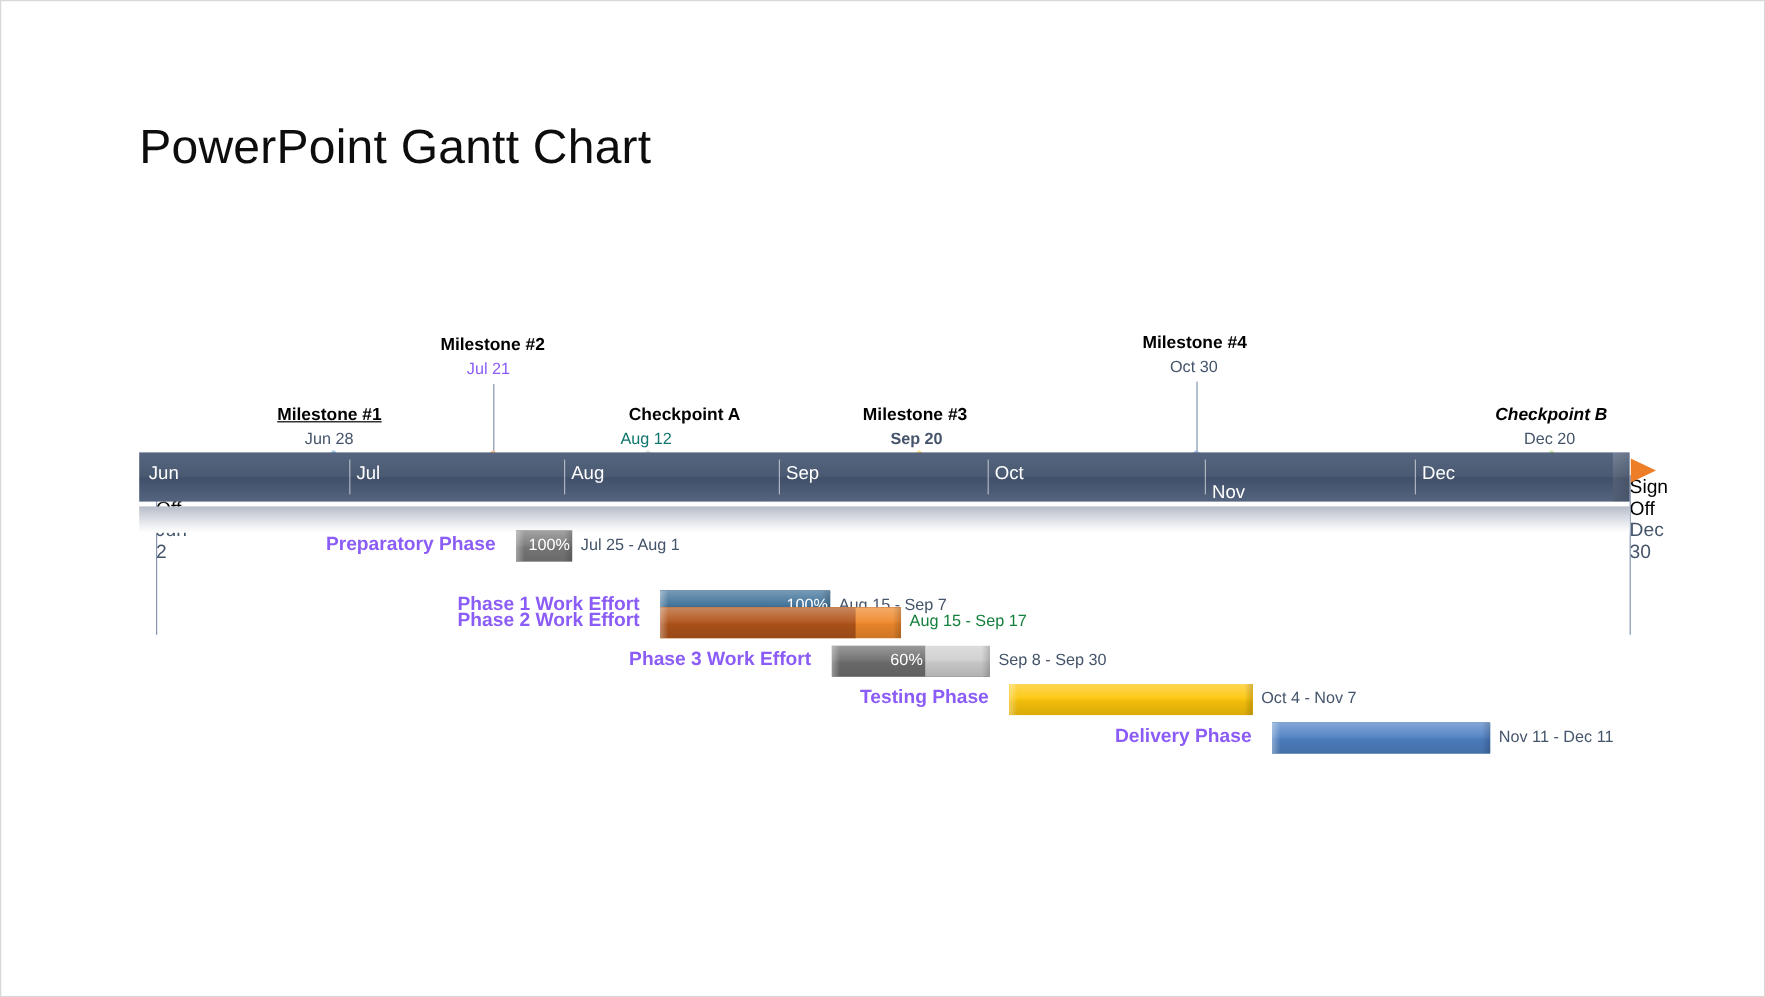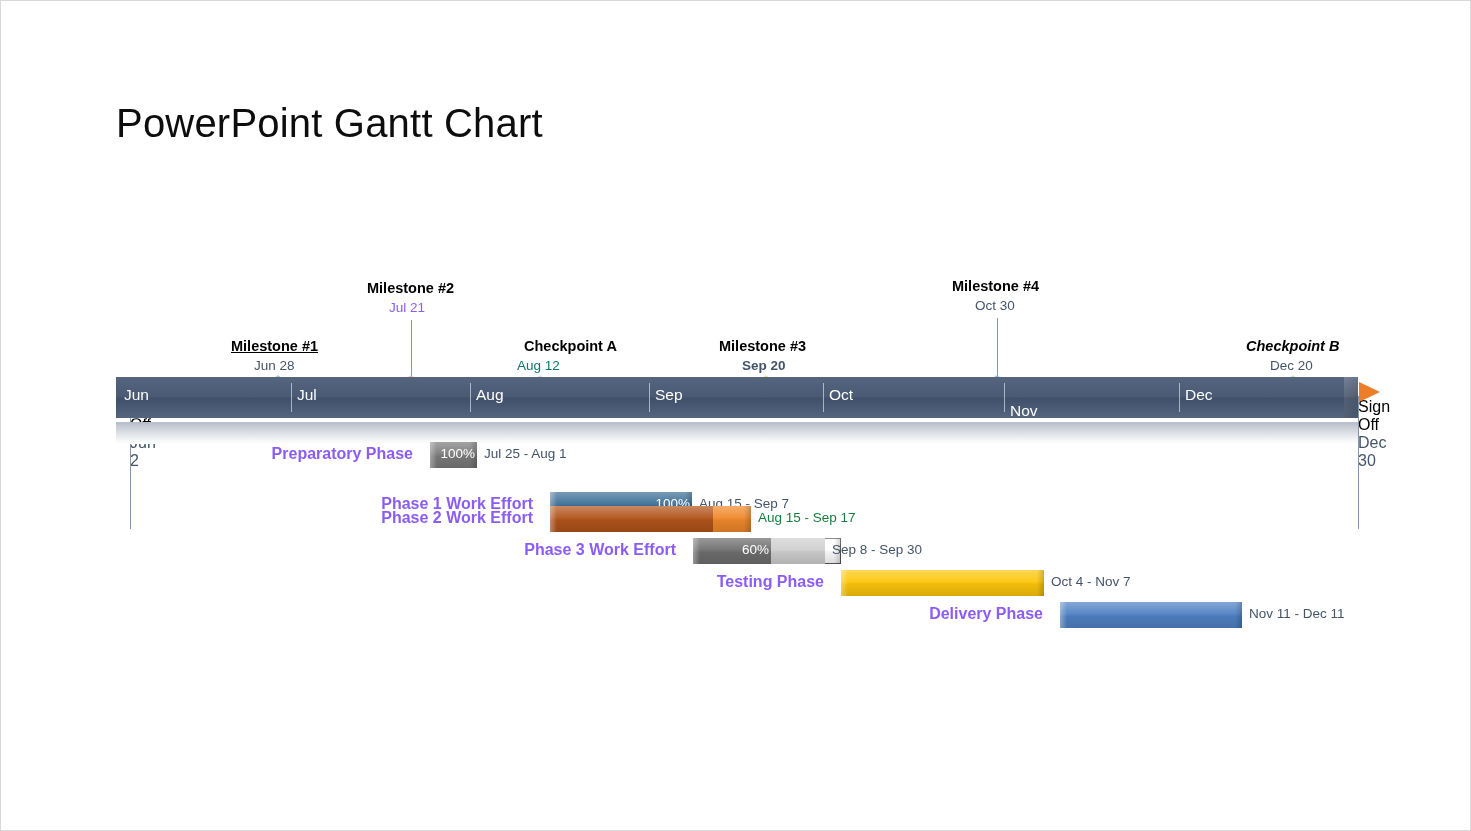--- a/index.html
+++ b/index.html
@@ -284,21 +284,21 @@
         <div class="bar ob-orange" style="width: 201px;">
           <div class="rest" style="left: 0px; width: 201px; background: rgb(240, 137, 44);"></div>
           <div class="fill" style="left: 0px; width: 163px; background: rgb(177, 84, 26);"></div>
           <div class="bevel"></div>
           <div class="pct" style="left: 121px; width: 40px; text-align: right; margin-top: 32px;">80%</div>
         </div>
         <div class="tdate" style="color: #15803d;">Aug 15 - Sep 17</div>
       </div>
       <div class="task" style="left: 692px; top: 537px; width: 132px;">
         <div class="tname">Phase 3 Work Effort</div>
-        <div class="bar ob-gray" style="width: 148px; padding-left: 23px;">
+        <div class="bar ob-gray" style="width: 132px; padding-left: 23px;">
           <div class="rest" style="left: 0px; width: 132px; background: rgb(207, 207, 207);"></div>
           <div class="fill" style="left: 0px; width: 78px; background: rgb(110, 110, 110);"></div>
           <div class="bevel"></div>
           <div class="pct" style="left: 36px; width: 40px; text-align: right;">60%</div>
         </div>
         <div class="tdate" style="color: rgb(68, 84, 106);">Sep 8 - Sep 30</div>
       </div>
       <div class="task" style="left: 840px; top: 569px; width: 203px;">
         <div class="tname">Testing Phase</div>
         <div class="bar ob-yellow" style="width: 203px;">

